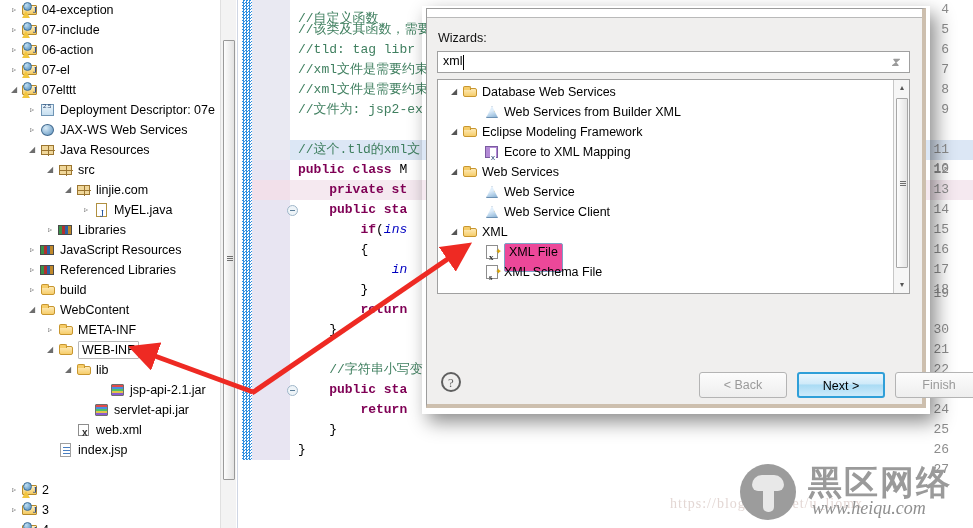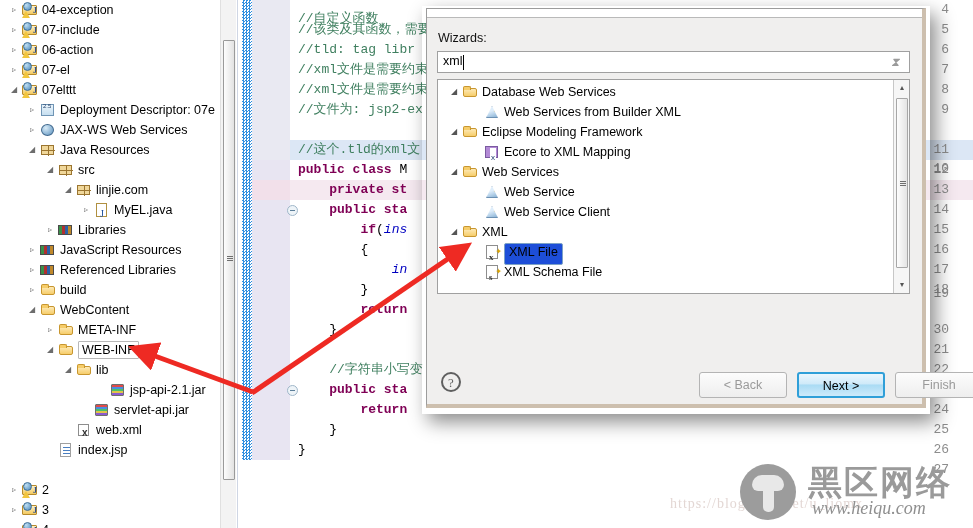--- a/index.html
+++ b/index.html
@@ -216,22 +216,22 @@
   }
   #dlg-tree {
     position:absolute; left:10px; top:70px; width:473px; height:215px;
     background:#fff; border:1px solid #a0a0a0; overflow:hidden;
   }
   .wz-row { position:relative; height:20px; line-height:20px; font-size:12.5px; color:#000; white-space:nowrap;}
   .wz-row .wtw { position:absolute; left:6px; width:12px; text-align:center; font-size:8px; color:#555; }
   .wz-row .wic { position:absolute; width:16px; height:16px; top:2px; }
   .wz-row .wlbl { position:absolute; }
   .wz-row.sel .wlbl {
-    background:#1d4ed8; border:1px solid #7da2c6; padding:0 4px;
-    height:22px; line-height:17px; top:1px; border-radius:2px;
+    background:#ec4899; border:1px solid #7da2c6; padding:0 4px;
+    height:29px; line-height:17px; top:1px; border-radius:2px;
   }
   .ic-wand{
     position:absolute; left:2px; top:2px; width:12px; height:12px;
     background: linear-gradient(160deg,#dfeefb 40%, #8cb4d6);
     border:1px solid #6b90b3;
     clip-path: polygon(50% 0,100% 100%,0 100%);
   }
   .ic-wand:after{
     content:"✦"; position:absolute; right:-3px; top:-5px; font-size:8px; color:#d9a300;
   }

